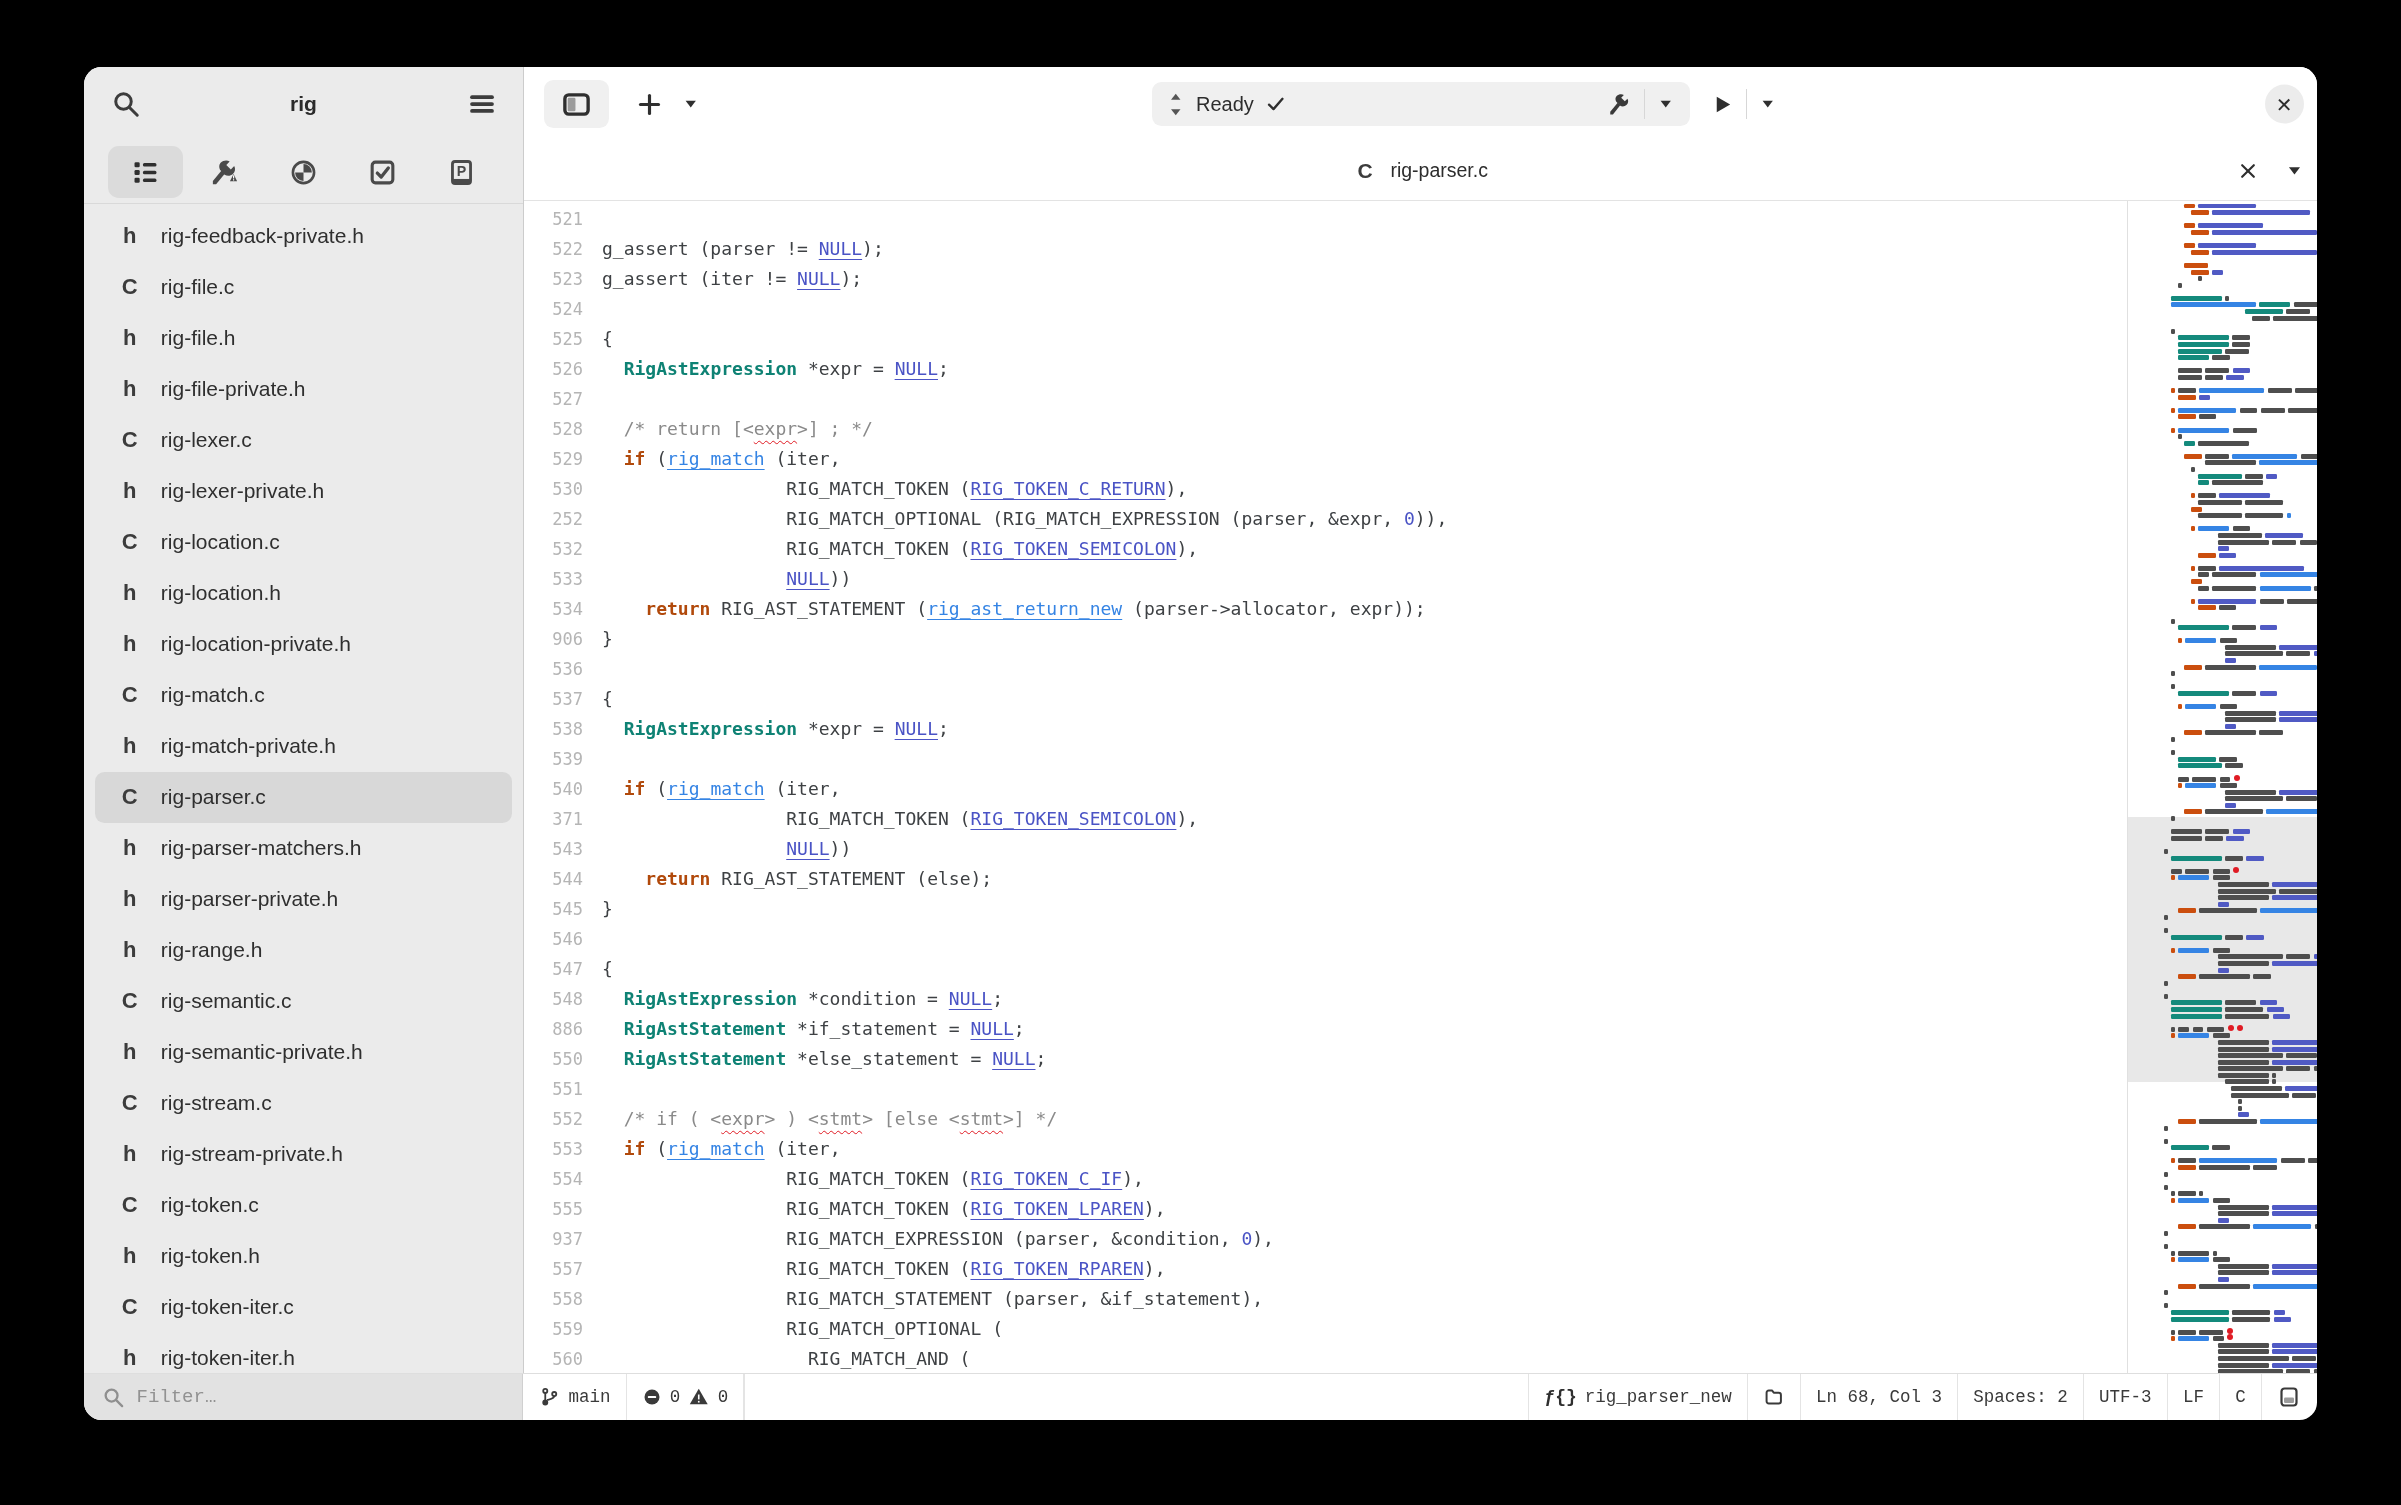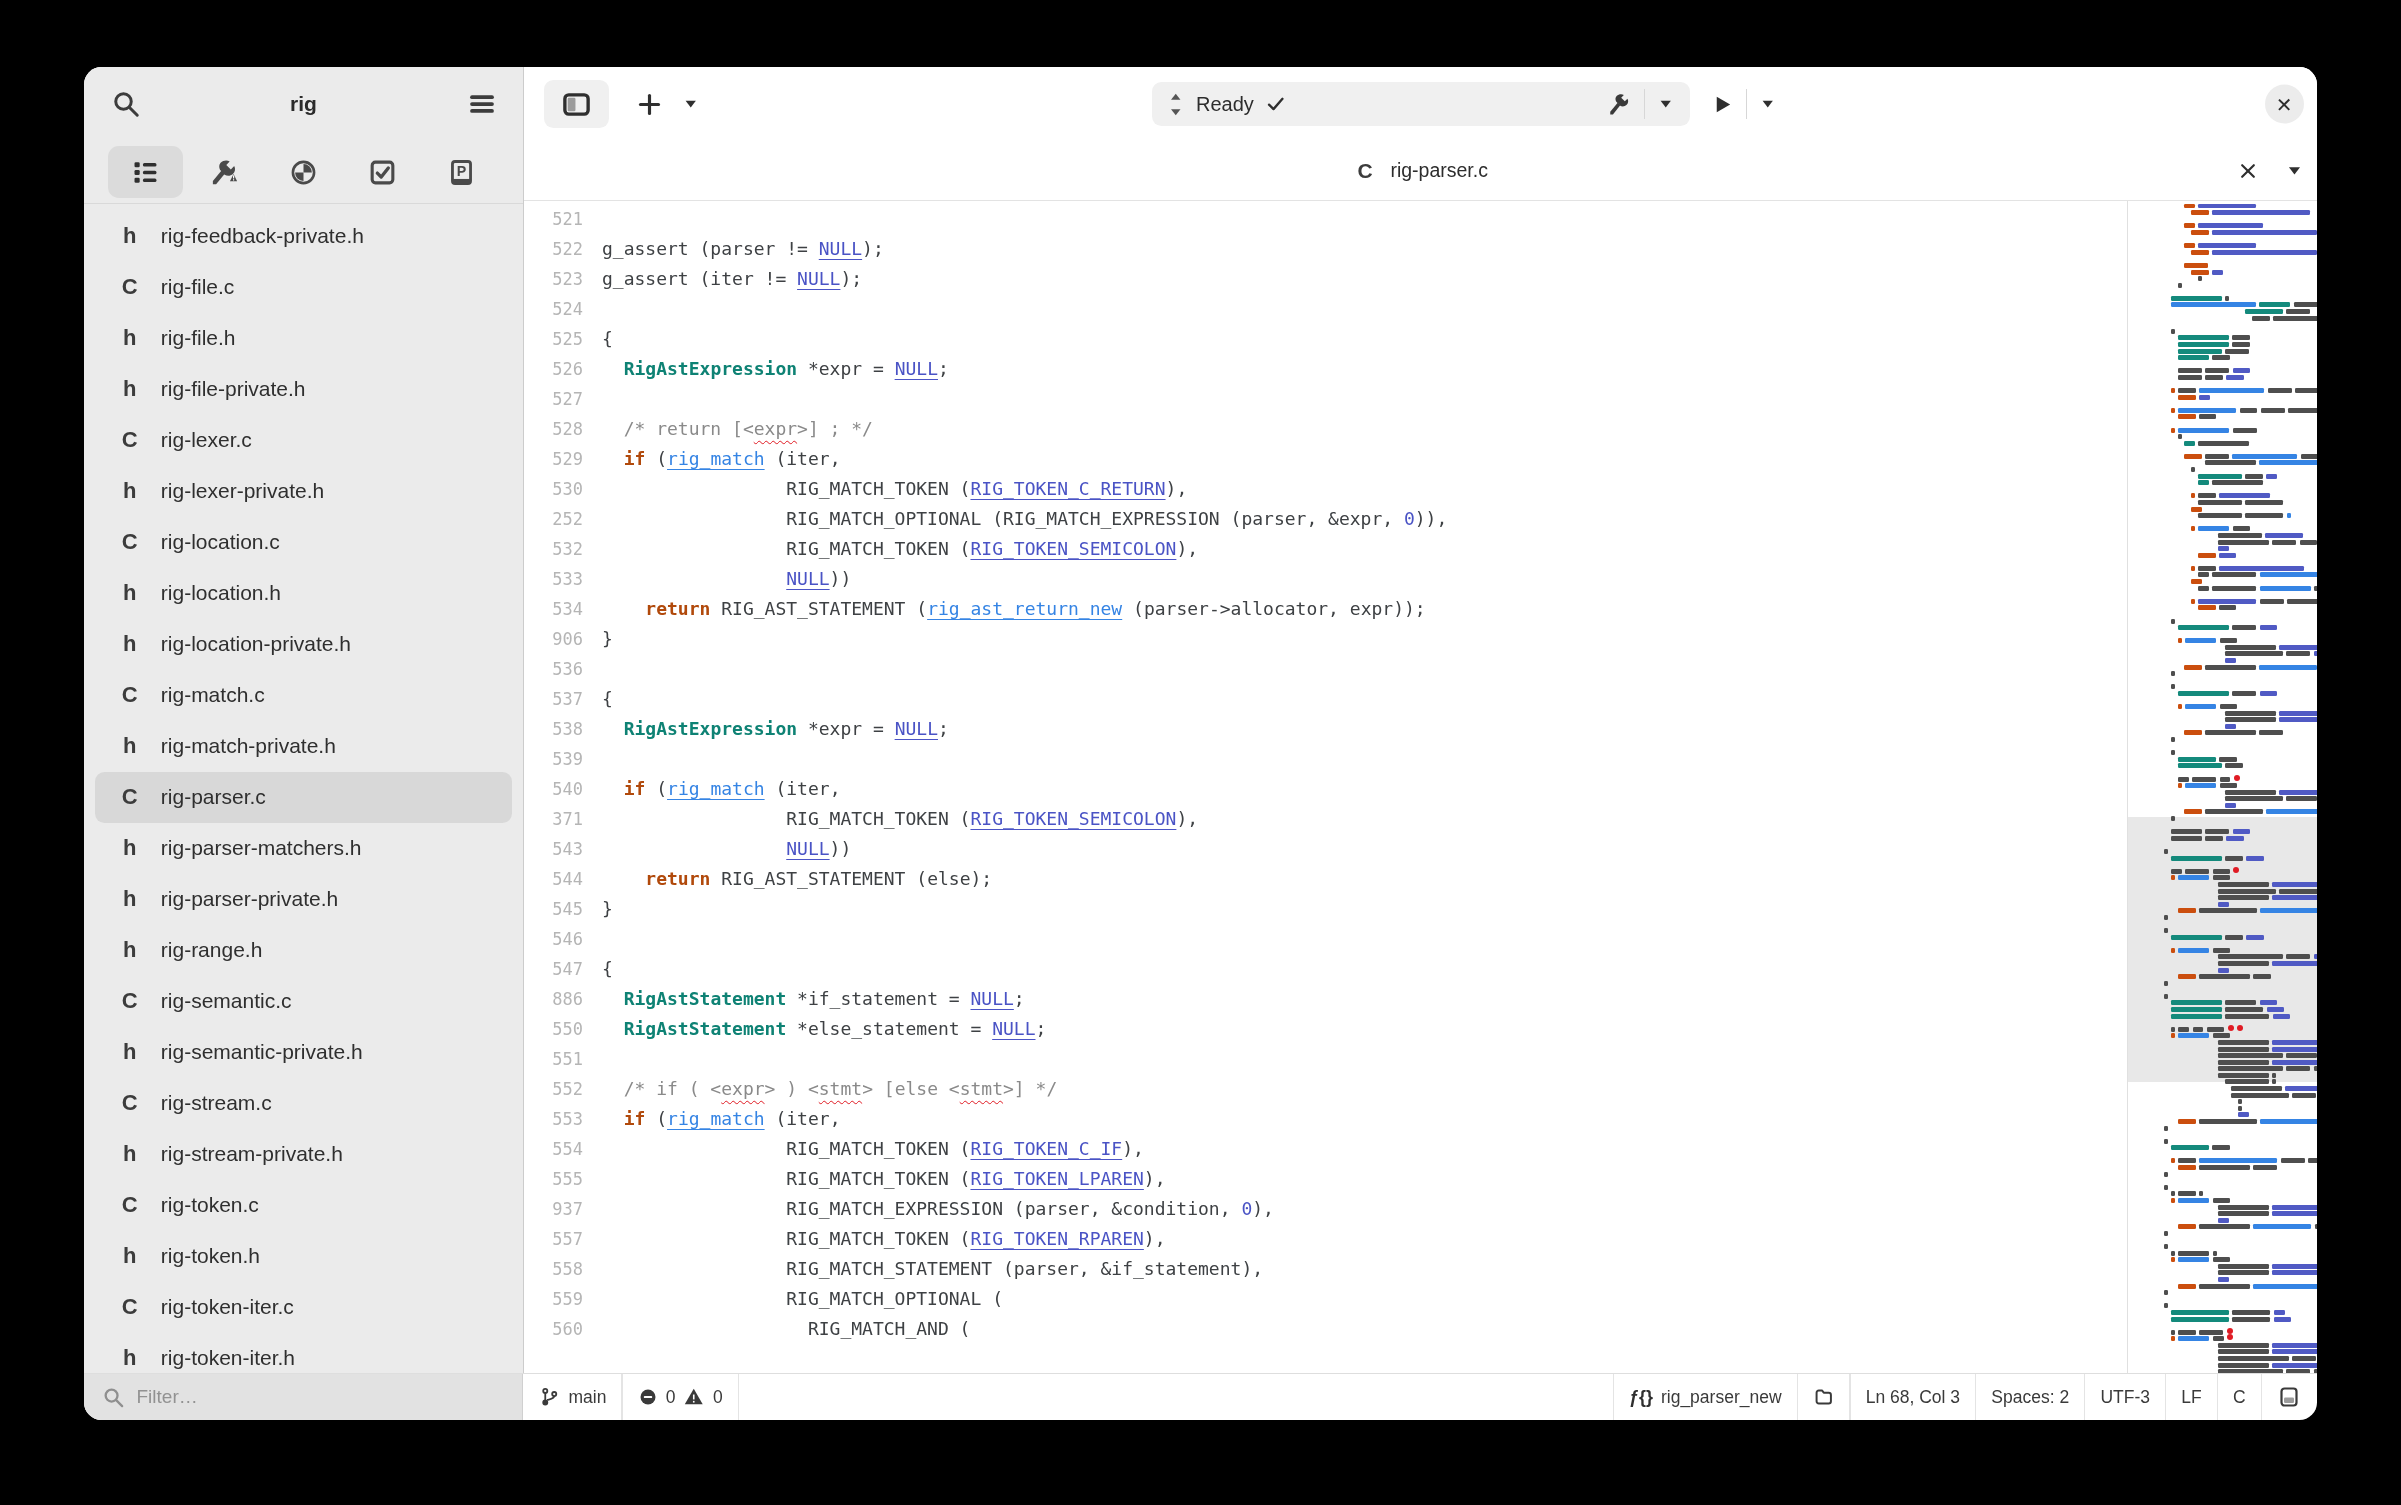--- a/index.html
+++ b/index.html
@@ -64,21 +64,21 @@
   .seg-cm{color:#8a8a8a;}
   .seg-sp{color:#8a8a8a;text-decoration:underline wavy #e01b24;text-decoration-thickness:1.3px;text-underline-offset:5.4px;}
 
   .minimap{width:189px;flex:none;border-left:1.3px solid #e0e0e0;position:relative;background:#fff;overflow:hidden;}
   .mm-row{position:absolute;display:flex;gap:3.4px;align-items:center;height:4.7px;}
   .mm-seg{height:4.7px;border-radius:1.3px;flex:none;}
   .mm-dot{width:6px;height:6px;border-radius:50%;flex:none;margin-top:-2.7px;}
   .mm-viewport{position:absolute;left:0;right:0;background:rgba(80,80,80,0.13);}
 
   
-  .statusbar{height:46px;flex:none;border-top:1.3px solid #dedede;display:flex;align-items:stretch;}
+  .statusbar{height:46px;flex:none;border-top:1.3px solid #dedede;display:flex;align-items:stretch;font-family:Liberation Mono, monospace;}
   .status-left{width:439px;flex:none;background:#e2e2e2;border-right:1.3px solid #d0d0d0;display:flex;align-items:center;gap:12px;padding:0 17.5px;box-sizing:border-box;}
   .filter-ph{color:#929292;font-size:19px;}
   .status-main{flex:1;display:flex;align-items:center;padding:0 16px;font-size:17.5px;color:#3a3a3a;gap:15px;min-width:0;}
   .ssep{width:1.3px;height:100%;background:#e4e4e4;flex:none;}
   .sgroup{display:flex;align-items:center;gap:8px;}
   .fn-glyph{font-size:18px;color:#2f2f2f;font-weight:bold;}
   .spacer{flex:1;}
   svg{display:block;}
 </style>
 </head>
@@ -346,20 +346,21 @@
             <div class="code-line"><span class="lineno">537</span><span class="line-text"><span>{</span></span></div>
             <div class="code-line"><span class="lineno">538</span><span class="line-text"><span>  </span><span class="seg-t">RigAstExpression</span><span> *expr = </span><span class="seg-c">NULL</span><span>;</span></span></div>
             <div class="code-line"><span class="lineno">539</span><span class="line-text"></span></div>
             <div class="code-line"><span class="lineno">540</span><span class="line-text"><span>  </span><span class="seg-k">if</span><span> (</span><span class="seg-f">rig_match</span><span> (iter,</span></span></div>
             <div class="code-line"><span class="lineno">371</span><span class="line-text"><span>                 RIG_MATCH_TOKEN (</span><span class="seg-c">RIG_TOKEN_SEMICOLON</span><span>),</span></span></div>
             <div class="code-line"><span class="lineno">543</span><span class="line-text"><span>                 </span><span class="seg-c">NULL</span><span>))</span></span></div>
             <div class="code-line"><span class="lineno">544</span><span class="line-text"><span>    </span><span class="seg-k">return</span><span> RIG_AST_STATEMENT (else);</span></span></div>
             <div class="code-line"><span class="lineno">545</span><span class="line-text"><span>}</span></span></div>
             <div class="code-line"><span class="lineno">546</span><span class="line-text"></span></div>
             <div class="code-line"><span class="lineno">547</span><span class="line-text"><span>{</span></span></div>
+            <div class="code-line"><span class="lineno">548</span><span class="line-text"><span>  </span><span class="seg-t">RigAstExpression</span><span> *condition = </span><span class="seg-c">NULL</span><span>;</span></span></div>
             <div class="code-line"><span class="lineno">886</span><span class="line-text"><span>  </span><span class="seg-t">RigAstStatement</span><span> *if_statement = </span><span class="seg-c">NULL</span><span>;</span></span></div>
             <div class="code-line"><span class="lineno">550</span><span class="line-text"><span>  </span><span class="seg-t">RigAstStatement</span><span> *else_statement = </span><span class="seg-c">NULL</span><span>;</span></span></div>
             <div class="code-line"><span class="lineno">551</span><span class="line-text"></span></div>
             <div class="code-line"><span class="lineno">552</span><span class="line-text"><span class="seg-cm">  /* if ( &lt;</span><span class="seg-sp">expr</span><span class="seg-cm">&gt; ) &lt;</span><span class="seg-sp">stmt</span><span class="seg-cm">&gt; [else &lt;</span><span class="seg-sp">stmt</span><span class="seg-cm">&gt;] */</span></span></div>
             <div class="code-line"><span class="lineno">553</span><span class="line-text"><span>  </span><span class="seg-k">if</span><span> (</span><span class="seg-f">rig_match</span><span> (iter,</span></span></div>
             <div class="code-line"><span class="lineno">554</span><span class="line-text"><span>                 RIG_MATCH_TOKEN (</span><span class="seg-c">RIG_TOKEN_C_IF</span><span>),</span></span></div>
             <div class="code-line"><span class="lineno">555</span><span class="line-text"><span>                 RIG_MATCH_TOKEN (</span><span class="seg-c">RIG_TOKEN_LPAREN</span><span>),</span></span></div>
             <div class="code-line"><span class="lineno">937</span><span class="line-text"><span>                 RIG_MATCH_EXPRESSION (parser, &amp;condition, </span><span class="seg-n">0</span><span>),</span></span></div>
             <div class="code-line"><span class="lineno">557</span><span class="line-text"><span>                 RIG_MATCH_TOKEN (</span><span class="seg-c">RIG_TOKEN_RPAREN</span><span>),</span></span></div>
             <div class="code-line"><span class="lineno">558</span><span class="line-text"><span>                 RIG_MATCH_STATEMENT (parser, &amp;if_statement),</span></span></div>

